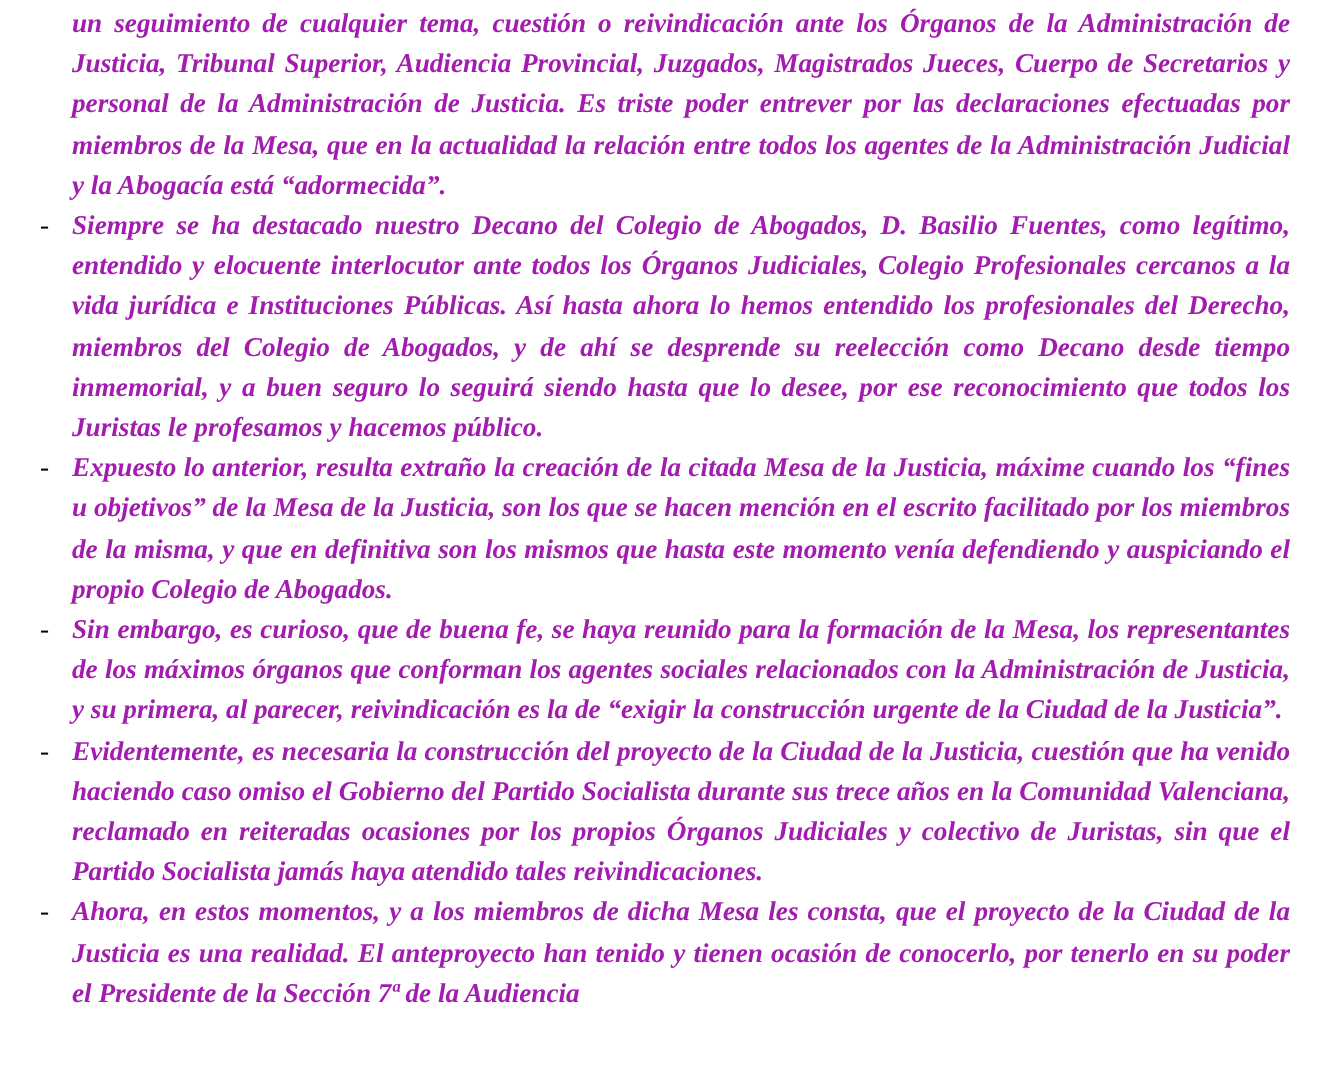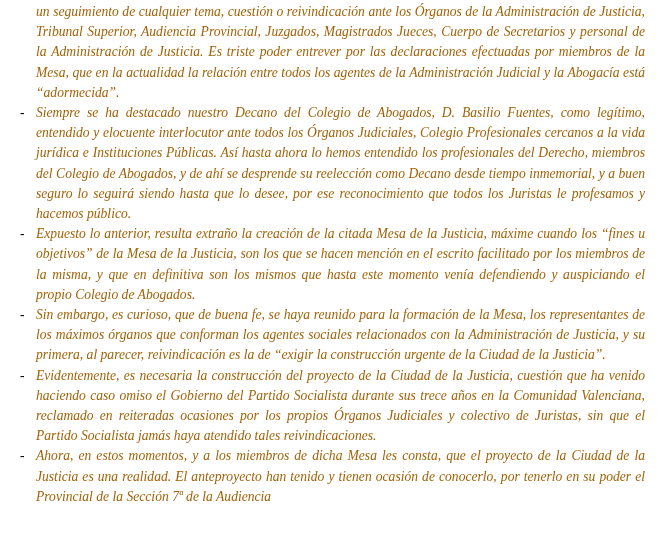--- a/index.html
+++ b/index.html
@@ -38,25 +38,26 @@
     box-sizing: border-box;
   }
   .bullet.empty {
     visibility: hidden;
   }
   .body-text {
     flex: 1;
     font-style: italic;
     font-size: 13.6px;
     line-height: 20.2px;
-    color: #a16207;
+    color: #a21caf;
     text-align: justify;
     text-justify: inter-word;
     hyphens: none;
     white-space: normal;
+    font-weight: bold;
   }
   
   .continuation .body-text {
     text-align: justify;
   }
 </style>
 </head>
 <body>
 
 <div class="page">
@@ -81,16 +82,16 @@
     <div class="body-text">Sin embargo, es curioso, que de buena fe, se haya reunido para la formación de la Mesa, los representantes de los máximos órganos que conforman los agentes sociales relacionados con la Administración de Justicia, y su primera, al parecer, reivindicación es la de “exigir la construcción urgente de la Ciudad de la Justicia”.</div>
   </div>
 
   <div class="para">
     <div class="bullet">-</div>
     <div class="body-text">Evidentemente, es necesaria la construcción del proyecto de la Ciudad de la Justicia, cuestión que ha venido haciendo caso omiso el Gobierno del Partido Socialista durante sus trece años en la Comunidad Valenciana, reclamado en reiteradas ocasiones por los propios Órganos Judiciales y colectivo de Juristas, sin que el Partido Socialista jamás haya atendido tales reivindicaciones.</div>
   </div>
 
   <div class="para">
     <div class="bullet">-</div>
-    <div class="body-text">Ahora, en estos momentos, y a los miembros de dicha Mesa les consta, que el proyecto de la Ciudad de la Justicia es una realidad. El anteproyecto han tenido y tienen ocasión de conocerlo, por tenerlo en su poder el Provincial de la Sección 7ª de la Audiencia</div>
+    <div class="body-text">Ahora, en estos momentos, y a los miembros de dicha Mesa les consta, que el proyecto de la Ciudad de la Justicia es una realidad. El anteproyecto han tenido y tienen ocasión de conocerlo, por tenerlo en su poder el Presidente de la Sección 7ª de la Audiencia</div>
   </div>
 
 </div>
 
 </body></html>

